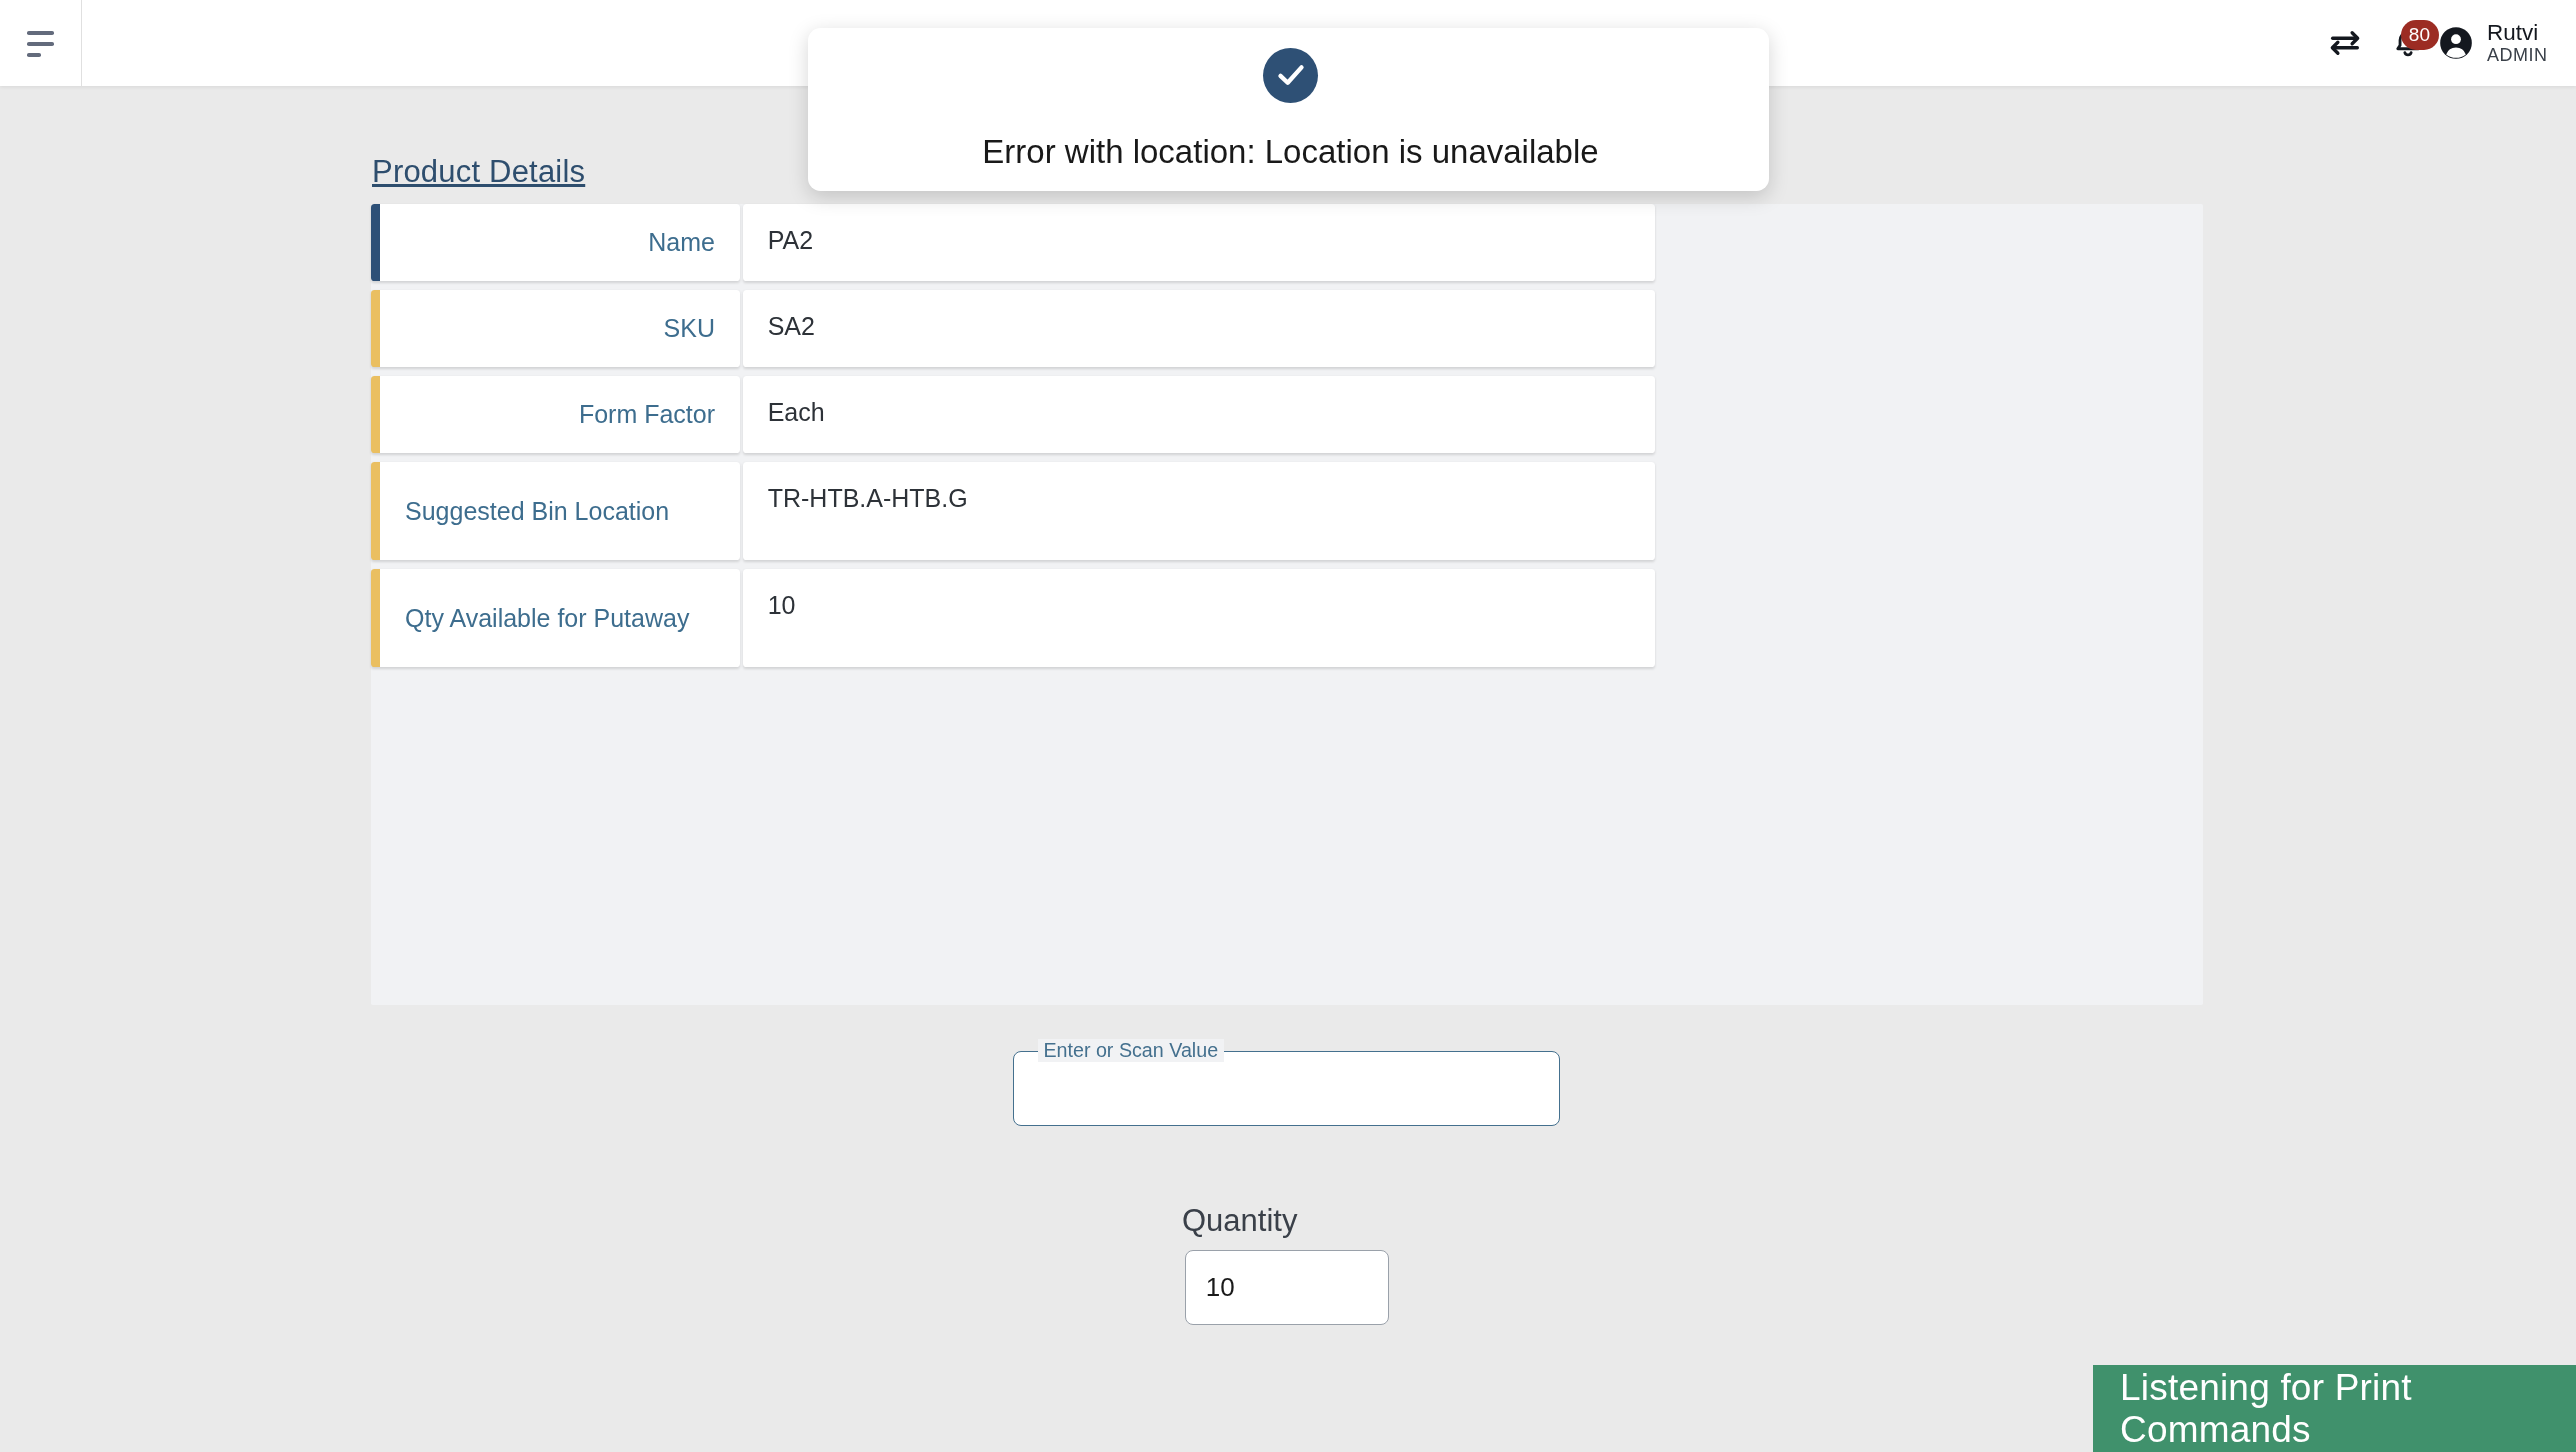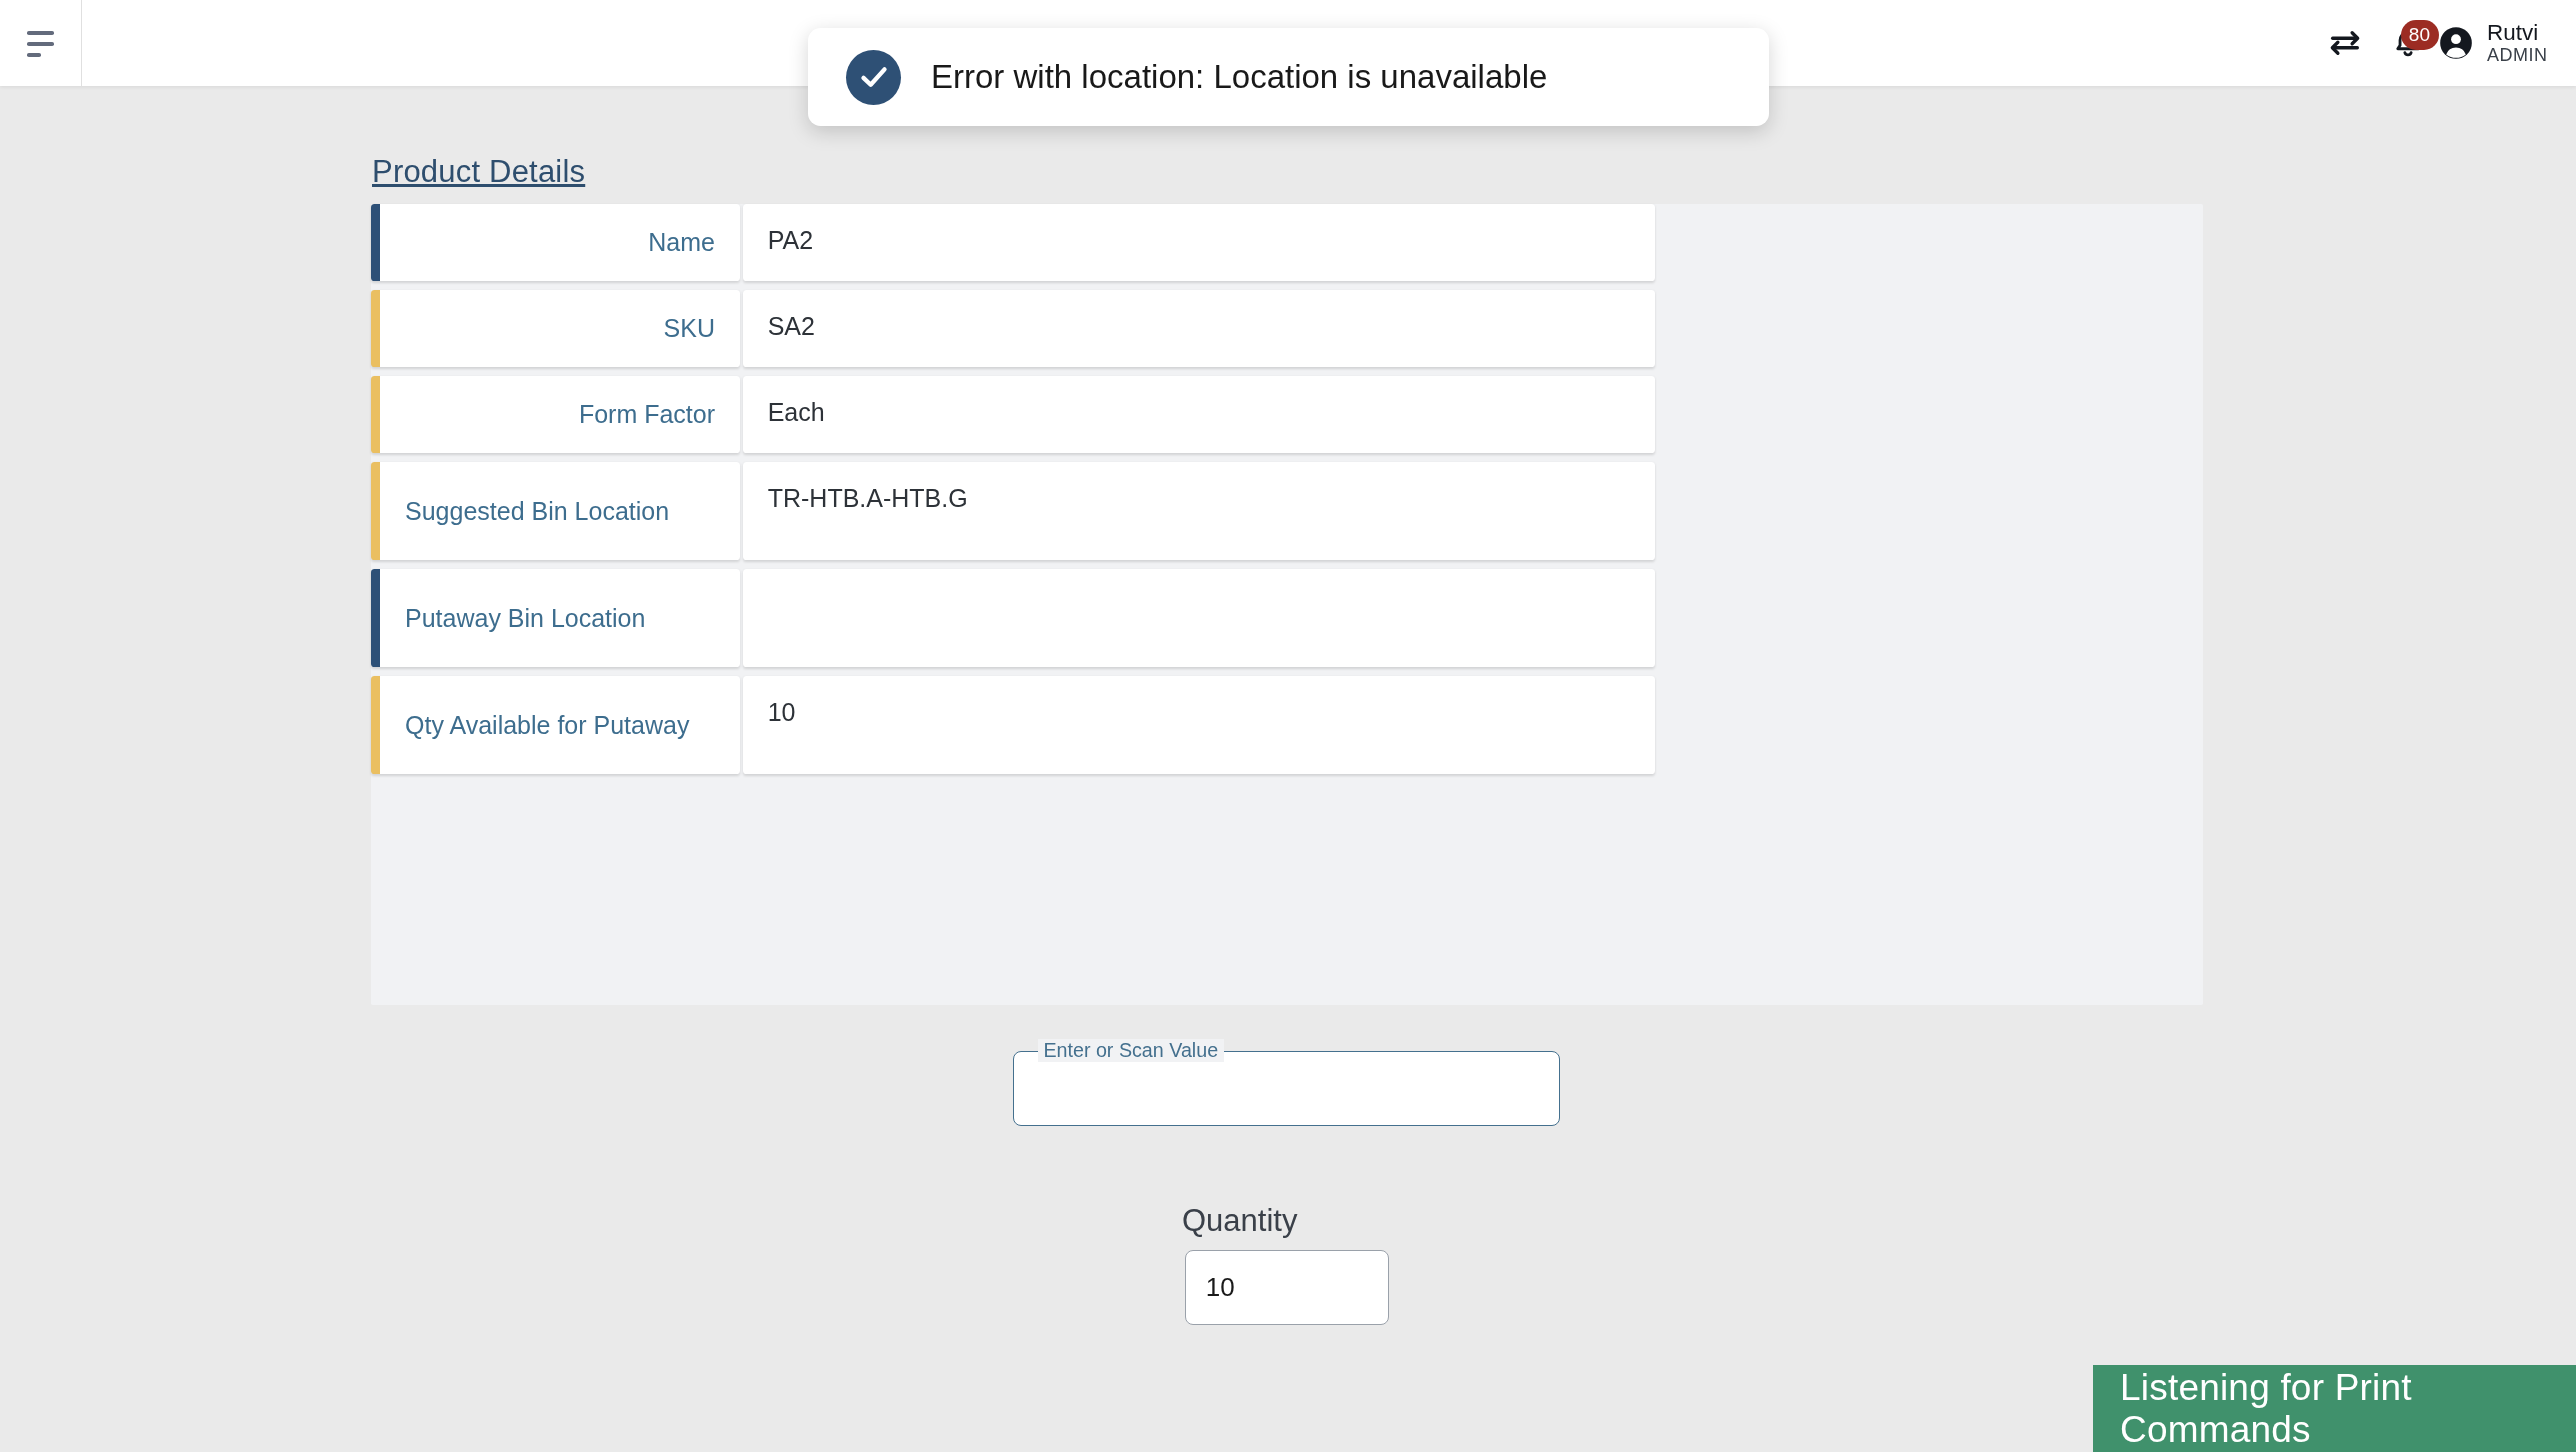--- a/index.html
+++ b/index.html
@@ -115,20 +115,21 @@
     width: 961px;
     min-height: 98px;
     background: #FFFFFF;
     border-radius: 12.5px;
     box-shadow: 0 5.4px 19.7px rgba(0,0,0,0.17);
     display: flex;
     align-items: center;
     gap: 30px;
     padding: 19.7px 34px 19.7px 38px;
     z-index: 60;
+    flex-direction: column;
   }
   .toast-icon {
     flex: 0 0 auto;
     width: 55px; height: 55px;
     border-radius: 50%;
     background: #2E5075;
     display: flex;
     align-items: center;
     justify-content: center;
   }
@@ -359,24 +360,20 @@
     <div class="cell-label accent-yellow">Form Factor</div>
     <div class="cell-value">Each</div>
   </div>
 
 
   <div class="detail-row tall">
     <div class="cell-label accent-yellow wrap">Suggested Bin Location</div>
     <div class="cell-value">TR-HTB.A-HTB.G</div>
   </div>
 
-  <div class="detail-row tall">
-    <div class="cell-label wrap">Putaway Bin Location</div>
-    <div class="cell-value"></div>
-  </div>
 
   <div class="detail-row tall">
     <div class="cell-label accent-yellow wrap">Qty Available for Putaway</div>
     <div class="cell-value">10</div>
   </div>
 
 </div>
 
 <div class="scan-field">
   <div class="scan-fieldset"></div>

